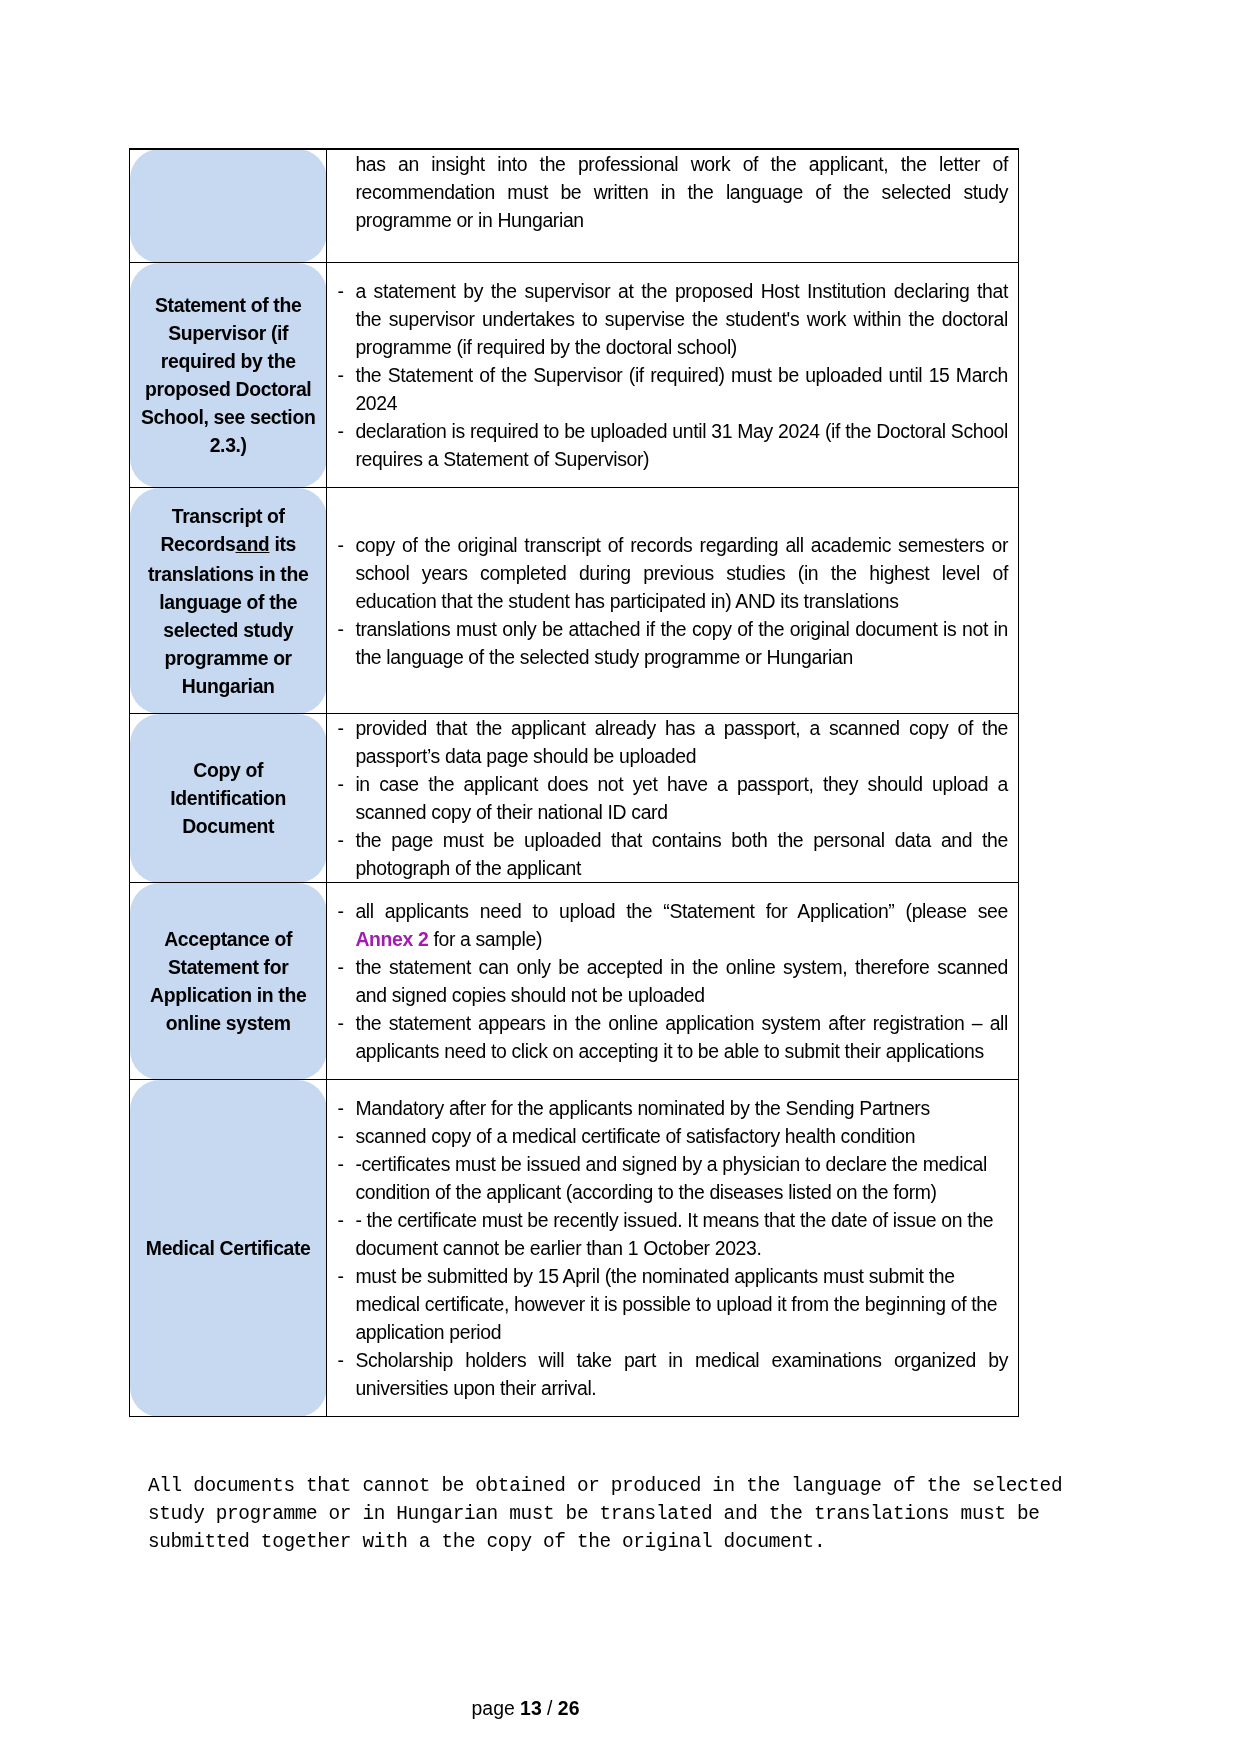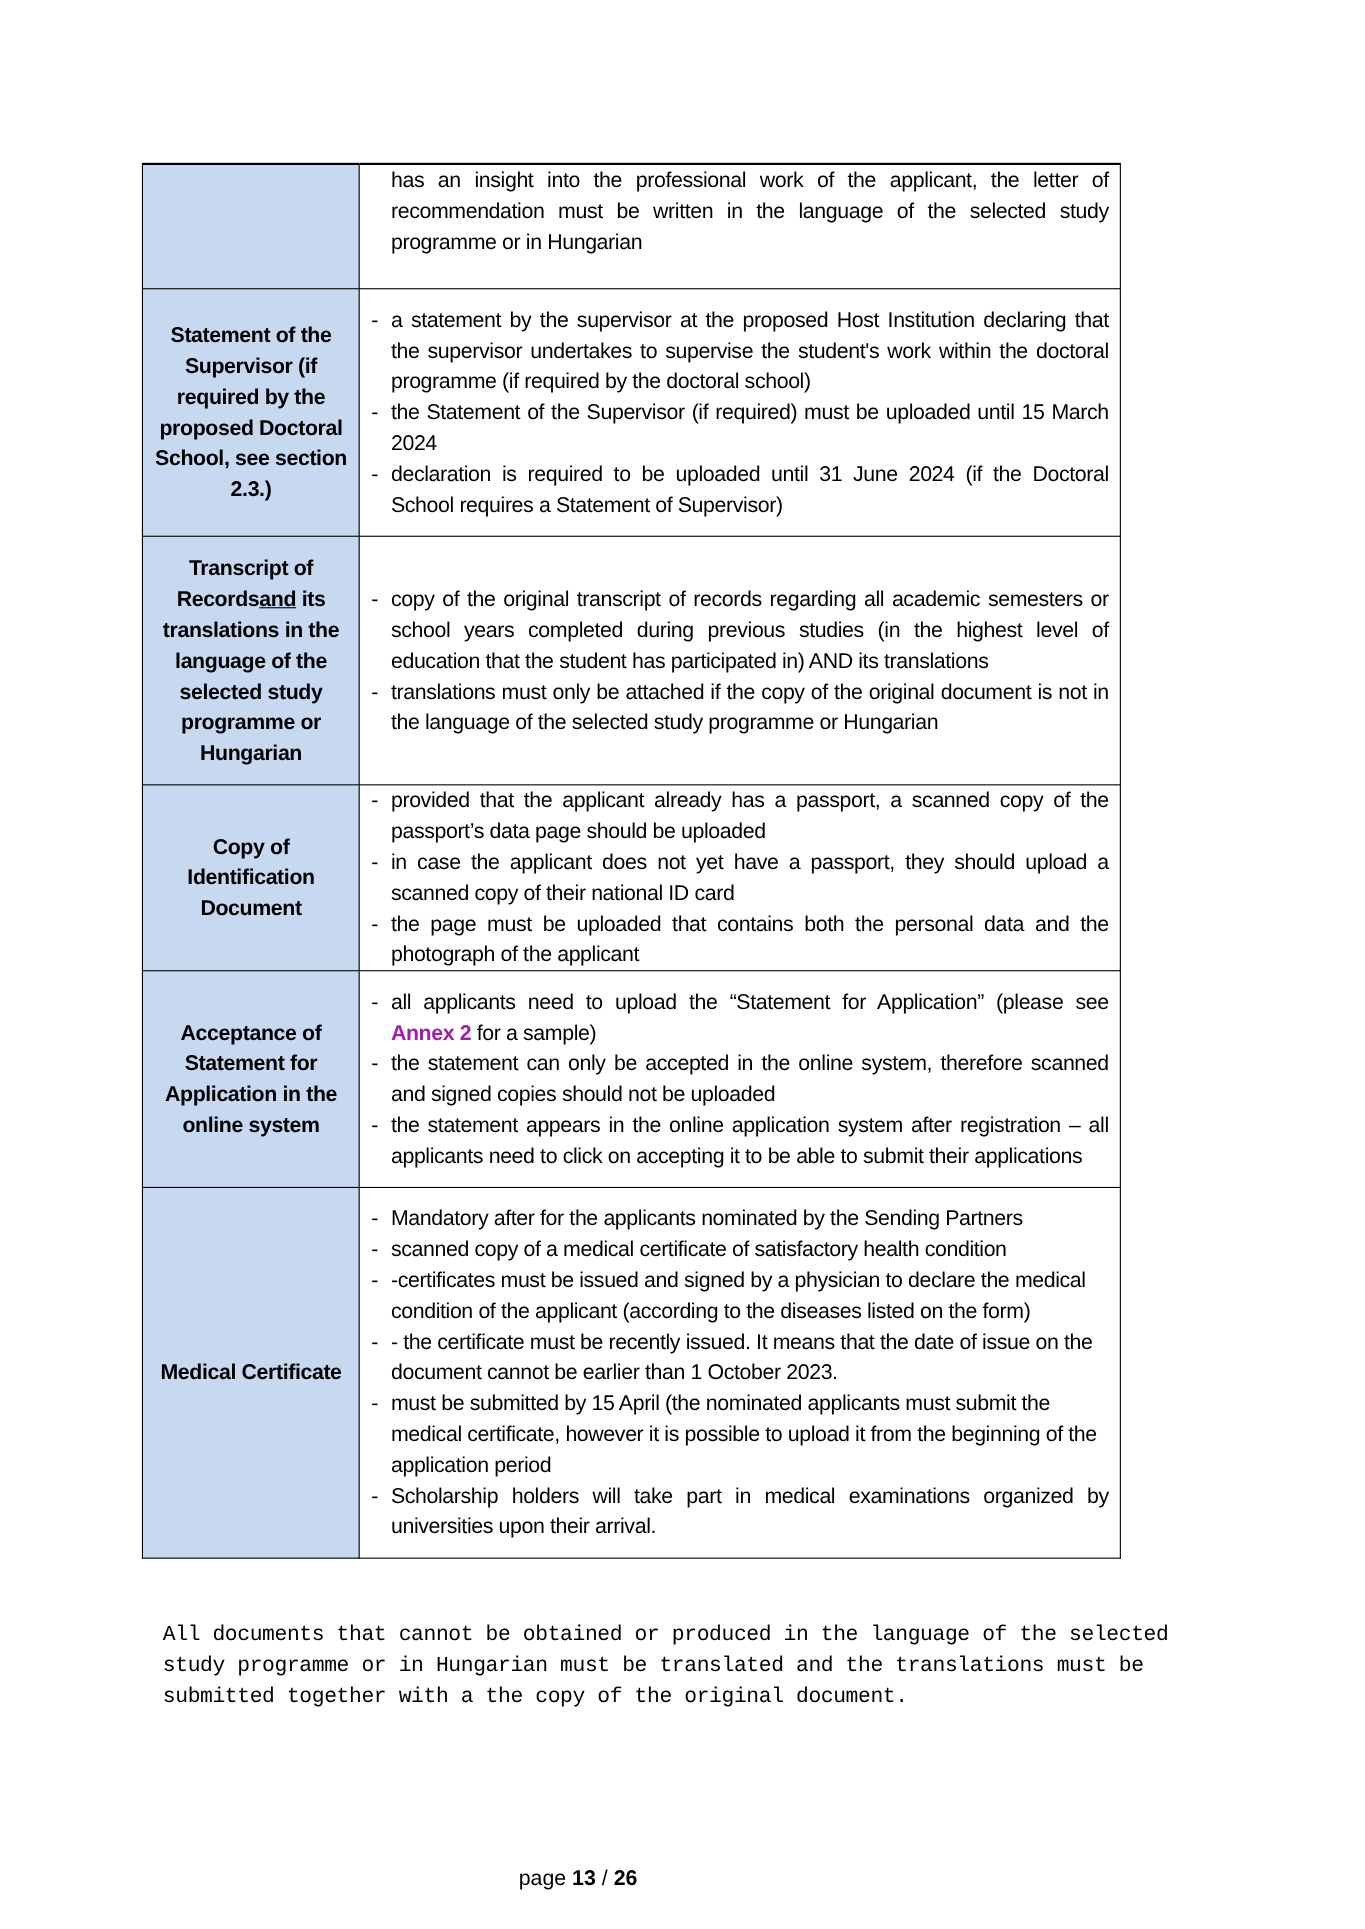--- a/index.html
+++ b/index.html
@@ -21,20 +21,21 @@
     vertical-align: middle;
     padding: 0;
   }
   .doc-table tr:first-child td { border-top: 2px solid #000; }
   .label-cell {
     width: 192px;
     background: #c6d9f1;
     text-align: center;
     font-weight: bold;
     padding: 0 4px !important;
+    border-radius: 30px;
   }
   .content-cell {
     width: 696px;
     padding: 0 10px 0 10px !important;
     text-align: justify;
   }
   .bullet-list { list-style: none; margin: 0; padding: 0; }
   .bullet-list li {
     position: relative;
     padding-left: 18px;
@@ -44,21 +45,21 @@
     position: absolute; left: 0; top: 0;
   }
   .row-0 td { height: 112px; vertical-align: top; margin-top: 38px; }
   .row-0 .content-cell { padding-top: 0 !important; }
   .row-0 .plain { padding-left: 18px; padding-top: 0; }
   .row-1 td { height: 224px; }
   .row-2 td { height: 225px; }
   .row-3 td { height: 168px; }
   .row-4 td { height: 196px; }
   .row-5 td { height: 336px; }
-  .u { text-decoration: underline; }
+  .u { text-decoration: underline; font-family: Liberation Mono, monospace; }
   .link { color: #a21caf; font-weight: bold; }
   .footer-para {
     position: absolute; left: 148px; top: 1472px; width: 950px;
     font-size: 19.4px; line-height: 28px; letter-spacing: -0.35px;
     margin: 0;
     font-family: Liberation Mono, monospace;
   }
   .page-num {
     position: absolute; left: 0; width: 1051px; top: 1697px;
     text-align: center; font-size: 19.4px;
@@ -76,21 +77,21 @@
         <div class="plain">has an insight into the professional work of the applicant, the letter of recommendation must be written in the language of the selected study programme or in Hungarian</div>
       </td>
     </tr>
 
     <tr class="row-1">
       <td class="label-cell">Statement of the Supervisor (if required by the proposed Doctoral School, see section 2.3.)</td>
       <td class="content-cell">
         <ul class="bullet-list">
           <li><span class="dash">-</span><span>a statement by the supervisor at the proposed Host Institution declaring that the supervisor undertakes to supervise the student's work within the doctoral programme (if required by the doctoral school)</span></li>
           <li><span class="dash">-</span><span>the Statement of the Supervisor (if required) must be uploaded until 15 March 2024</span></li>
-          <li><span class="dash">-</span><span>declaration is required to be uploaded until 31 June 2024 (if the Doctoral School requires a Statement of Supervisor)</span></li>
+          <li><span class="dash">-</span><span>declaration is required to be uploaded until 31 May 2024 (if the Doctoral School requires a Statement of Supervisor)</span></li>
         </ul>
       </td>
     </tr>
 
     <tr class="row-2">
       <td class="label-cell"><span>Transcript of Records</span><span class="u">and</span><span> its translations in the language of the selected study programme or Hungarian</span></td>
       <td class="content-cell">
         <ul class="bullet-list">
           <li><span class="dash">-</span><span>copy of the original transcript of records regarding all academic semesters or school years completed during previous studies (in the highest level of education that the student has participated in) AND its translations</span></li>
           <li><span class="dash">-</span><span>translations must only be attached if the copy of the original document is not in the language of the selected study programme or Hungarian</span></li>

